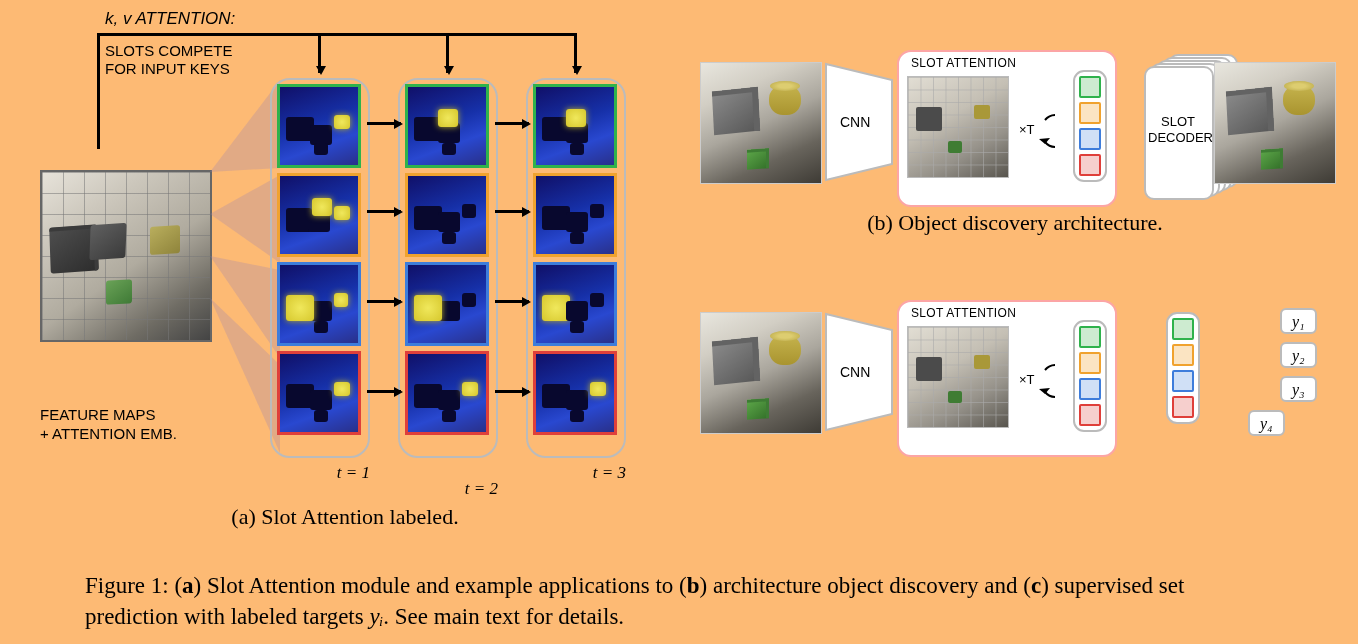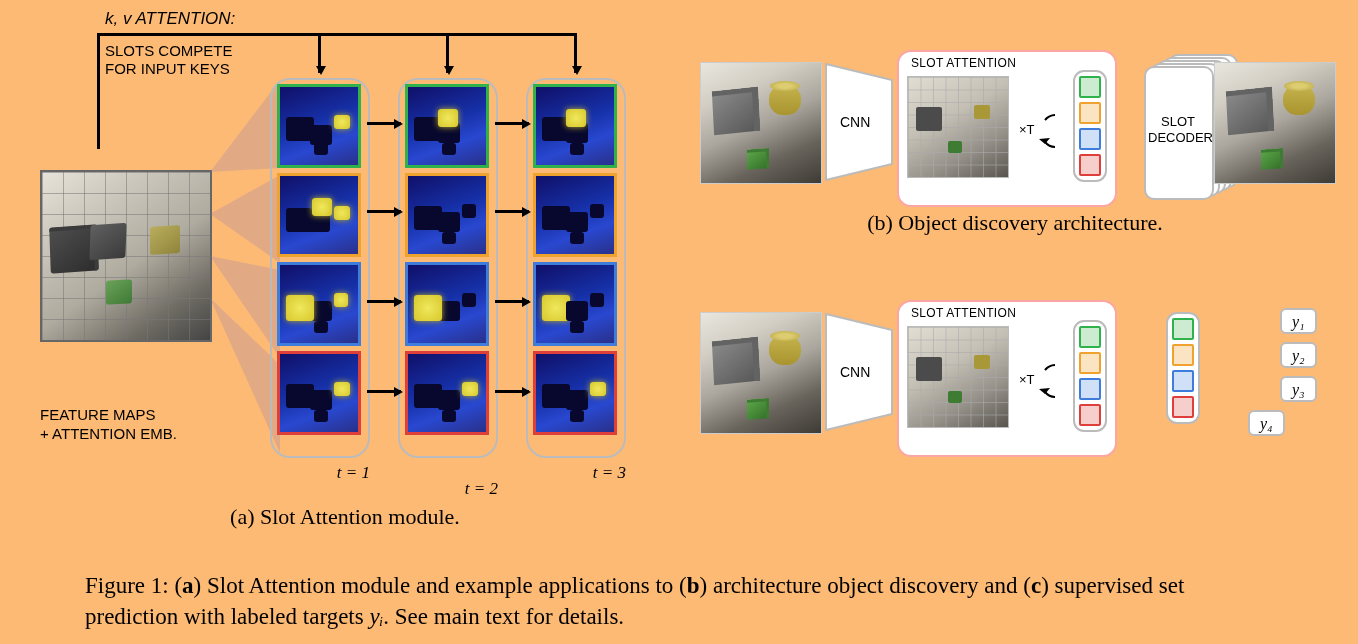--- a/index.html
+++ b/index.html
@@ -202,21 +202,21 @@
 
     <div class="arrow" style="left:332px;top:112px;"></div>
     <div class="arrow" style="left:332px;top:200px;"></div>
     <div class="arrow" style="left:332px;top:290px;"></div>
     <div class="arrow" style="left:332px;top:380px;"></div>
     <div class="arrow" style="left:460px;top:112px;"></div>
     <div class="arrow" style="left:460px;top:200px;"></div>
     <div class="arrow" style="left:460px;top:290px;"></div>
     <div class="arrow" style="left:460px;top:380px;"></div>
 
-    <div class="caption" style="position:absolute;left:0;top:494px;width:620px;">(a) Slot Attention module.</div>
+    <div class="caption" style="position:absolute;left:0;top:494px;width:620px;">(a) Slot Attention labeled.</div>
   </div>
 
   <div class="fig" style="left:700px; top:40px; width:640px; height:230px;">
     <div class="render" style="position:absolute;left:0;top:22px;width:120px;height:120px;">
       <div class="rcube-gray"></div>
         <div class="cylinder"></div>
         <div class="rcube-green"></div>
     </div>
 
     <svg style="position:absolute;left:124px;top:22px;" width="70" height="120">

